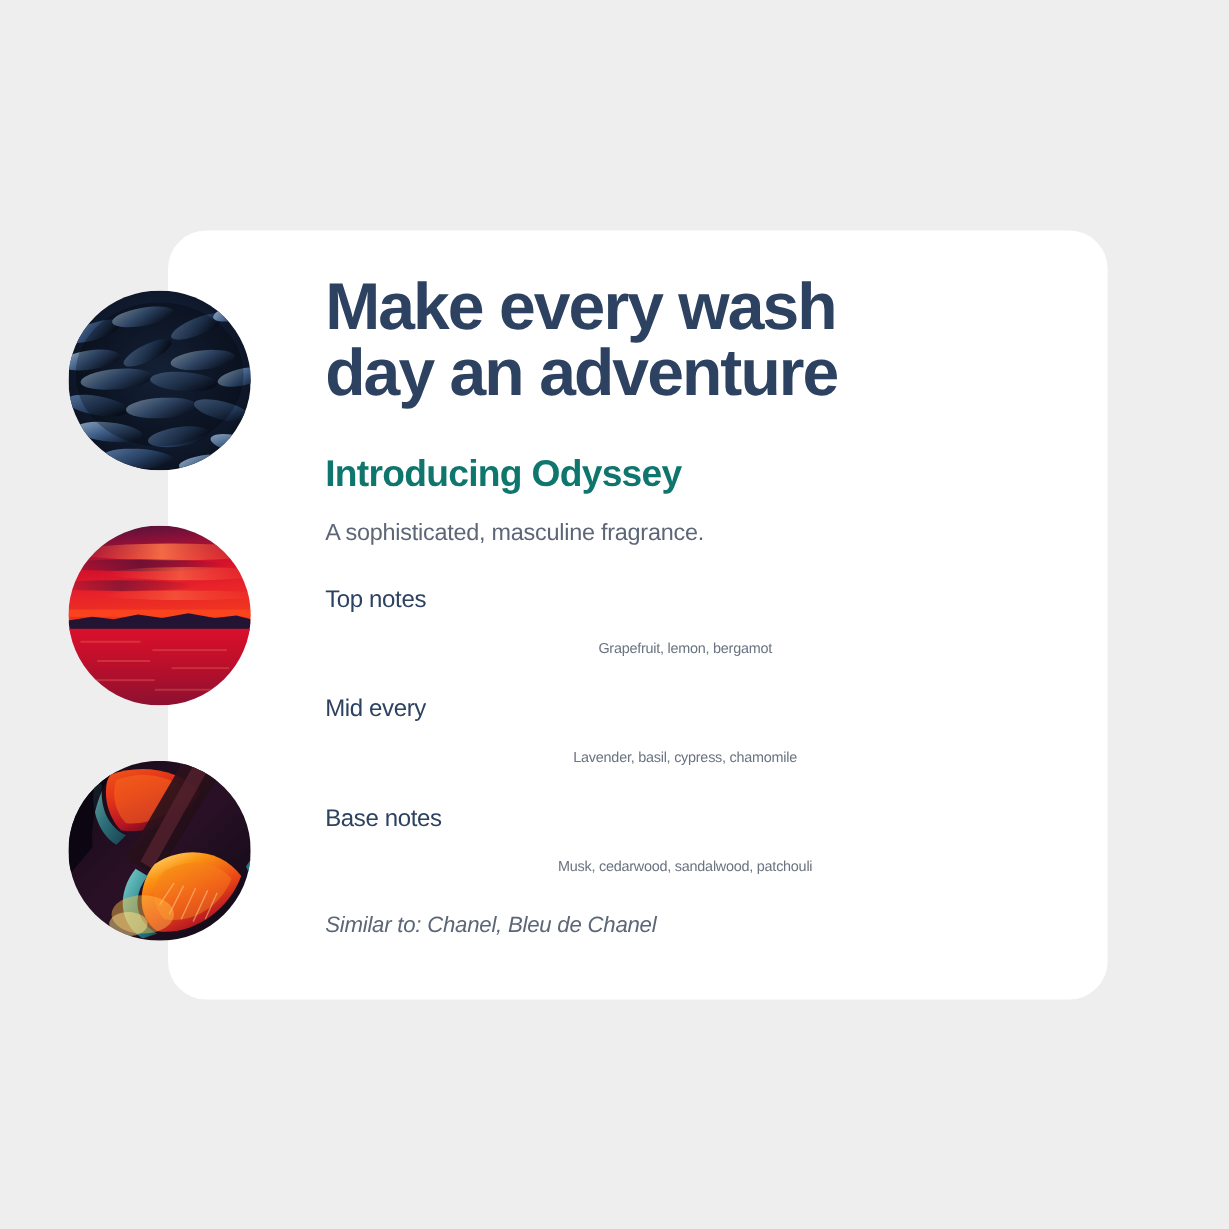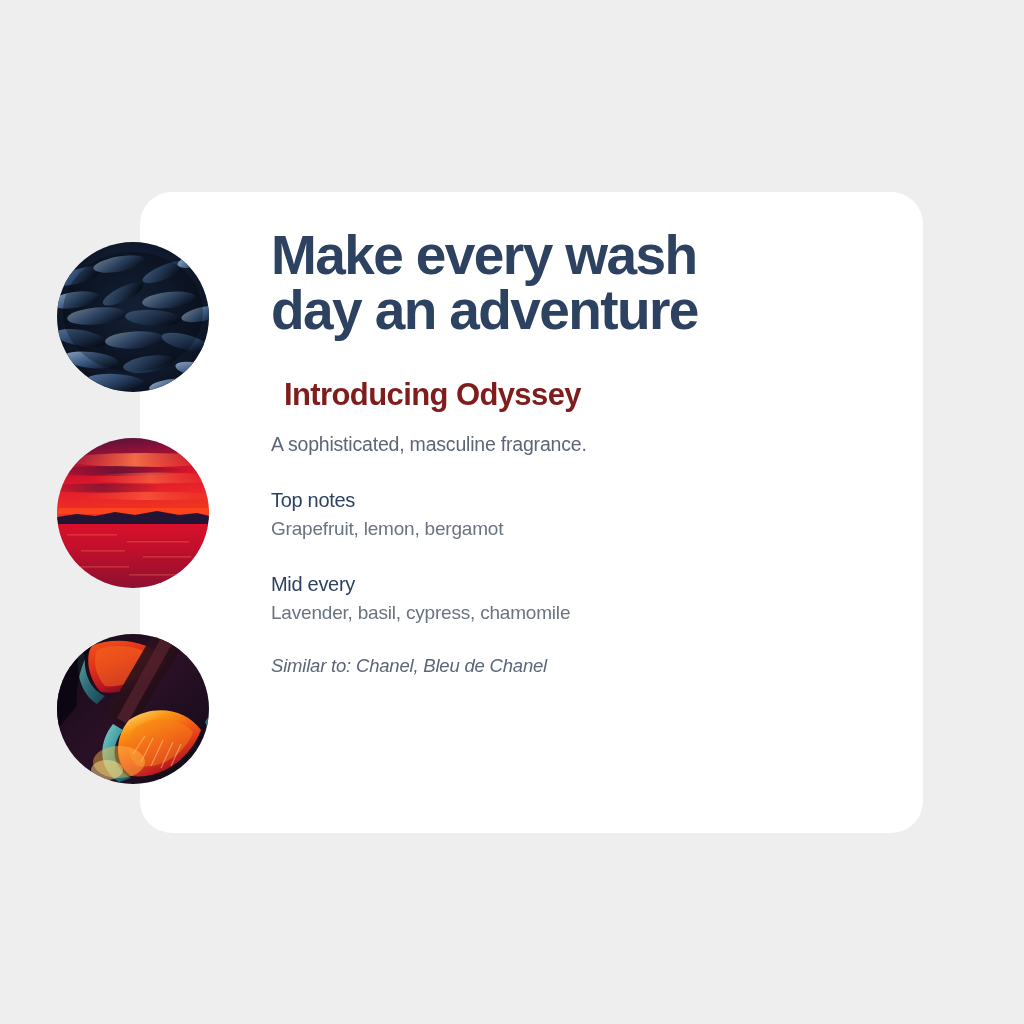--- a/index.html
+++ b/index.html
@@ -64,45 +64,45 @@
     letter-spacing: -1.6px;
     color: #2d4260;
     white-space: pre-line;
   }
 
   #subheadline {
     margin-top: 39px;
     font-size: 31px;
     font-weight: bold;
     letter-spacing: -0.6px;
-    color: #7f1d1d;
-    margin-left: 13px;
+    color: #0f766e;
   }
 
   #tagline {
     margin-top: 20px;
     font-size: 19.5px;
     color: #5c6677;
     letter-spacing: -0.2px;
   }
 
   .note-group { margin-top: 33px; }
 
   .note-title {
     font-size: 20px;
     font-weight: normal;
     color: #2d4260;
     letter-spacing: -0.3px;
   }
 
   .note-value {
-    margin-top: 6px;
-    font-size: 19px;
+    margin-top: 21px;
+    font-size: 12px;
     color: #6a7381;
     letter-spacing: -0.2px;
+    text-align: center;
   }
 
   #similar-to {
     margin-top: 31px;
     font-size: 18.5px;
     font-style: italic;
     color: #5c6677;
     letter-spacing: -0.2px;
   }
 </style>
@@ -277,16 +277,20 @@
   <div class="note-group">
     <div class="note-title">Top notes</div>
     <div class="note-value">Grapefruit, lemon, bergamot</div>
   </div>
 
   <div class="note-group">
     <div class="note-title">Mid every</div>
     <div class="note-value">Lavender, basil, cypress, chamomile</div>
   </div>
 
+  <div class="note-group">
+    <div class="note-title">Base notes</div>
+    <div class="note-value">Musk, cedarwood, sandalwood, patchouli</div>
+  </div>
 
   <p id="similar-to">Similar to: Chanel, Bleu de Chanel</p>
 
 </div>
 
 </body></html>

